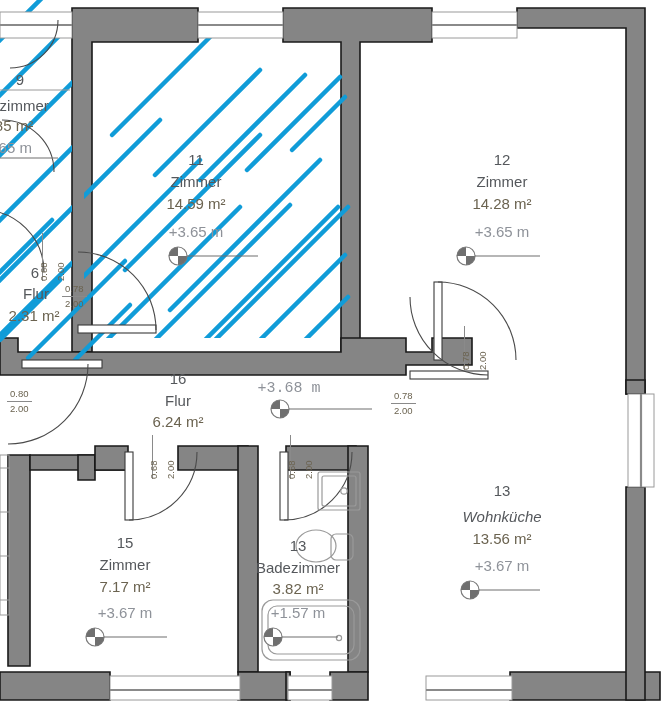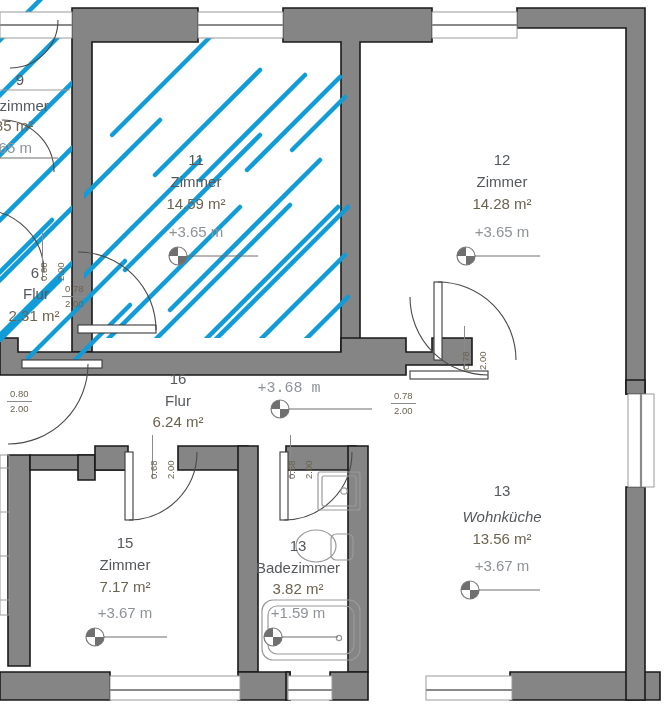--- a/index.html
+++ b/index.html
@@ -272,21 +272,21 @@
   <div class="lbl rm-elev" style="left:456px;top:224px;width:92px;">+3.65 m</div>
 
   <div class="lbl rm-num" style="left:482px;top:483px;width:40px;">13</div>
   <div class="lbl rm-name" style="left:452px;top:509px;width:100px;font-style:italic;">Wohnküche</div>
   <div class="lbl rm-area" style="left:452px;top:531px;width:100px;">13.56 m²</div>
   <div class="lbl rm-elev" style="left:456px;top:558px;width:92px;">+3.67 m</div>
 
   <div class="lbl rm-num" style="left:278px;top:538px;width:40px;">13</div>
   <div class="lbl rm-name" style="left:243px;top:560px;width:110px;">Badezimmer</div>
   <div class="lbl rm-area" style="left:248px;top:581px;width:100px;text-align:center;">3.82 m²</div>
-  <div class="lbl rm-elev" style="left:252px;top:605px;width:92px;">+1.59 m</div>
+  <div class="lbl rm-elev" style="left:252px;top:605px;width:92px;">+1.57 m</div>
 
   <div class="lbl rm-num" style="left:105px;top:535px;width:40px;">15</div>
   <div class="lbl rm-name" style="left:85px;top:557px;width:80px;">Zimmer</div>
   <div class="lbl rm-area" style="left:75px;top:579px;width:100px;">7.17 m²</div>
   <div class="lbl rm-elev" style="left:79px;top:605px;width:92px;">+3.67 m</div>
 
   <div class="lbl rm-num" style="left:158px;top:371px;width:40px;">16</div>
   <div class="lbl rm-name" style="left:138px;top:393px;width:80px;">Flur</div>
   <div class="lbl rm-area" style="left:128px;top:414px;width:100px;">6.24 m²</div>
   <div class="lbl rm-elev" style="left:243px;top:381px;width:92px;font-family:Liberation Mono, monospace;">+3.68 m</div>

